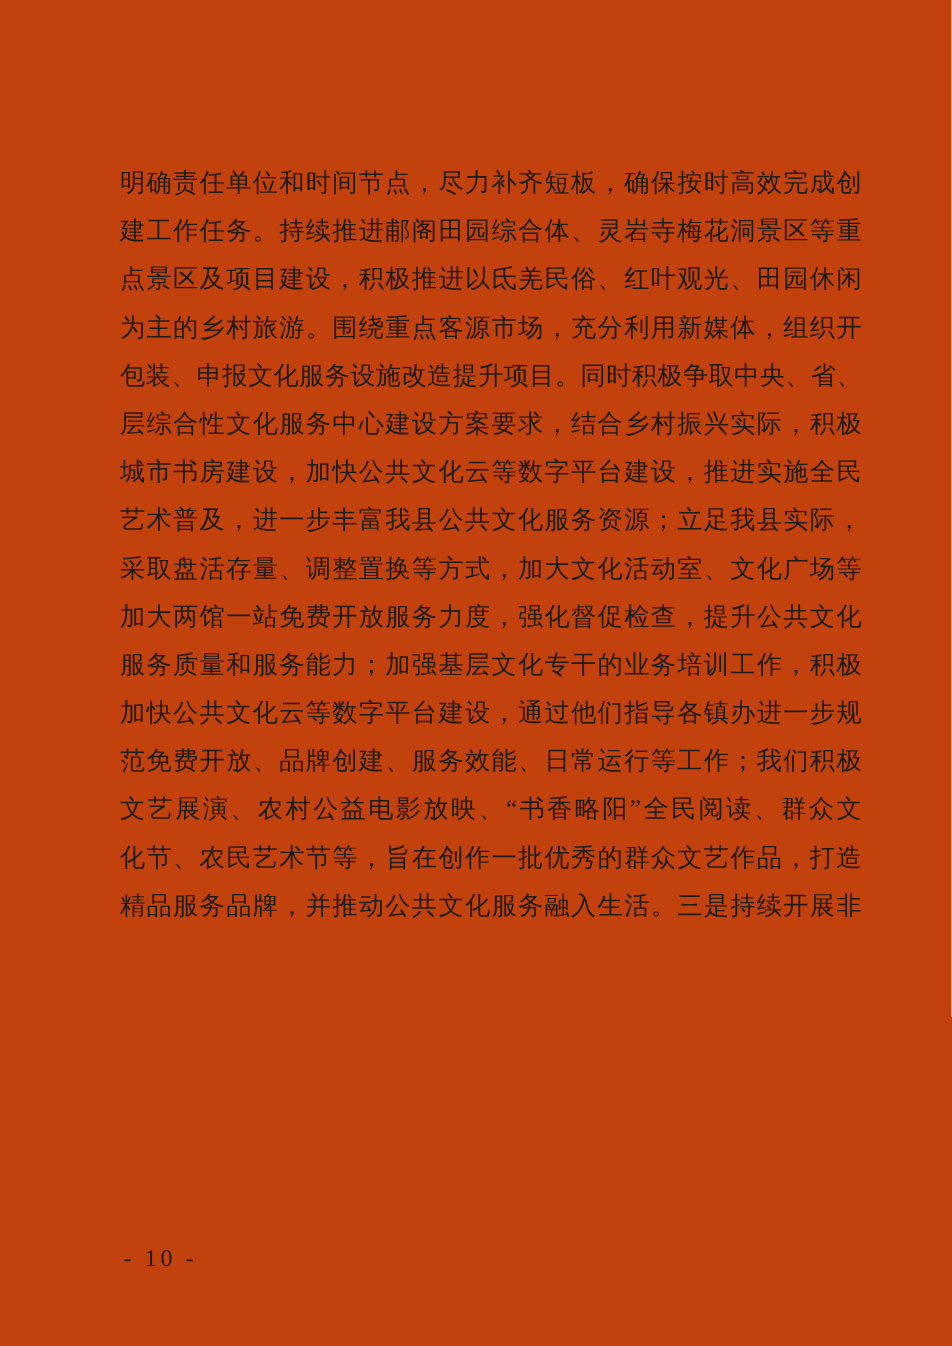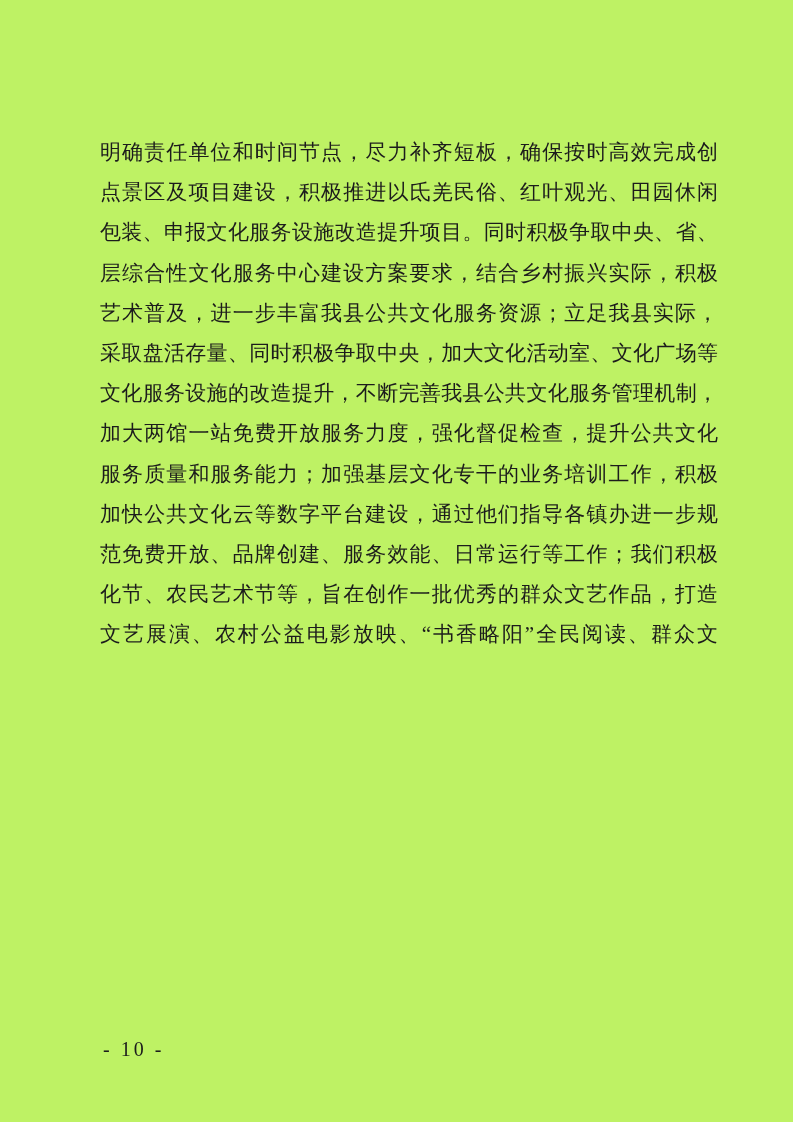--- a/index.html
+++ b/index.html
@@ -4,21 +4,21 @@
 <style>
   html, body {
     margin: 0;
     padding: 0;
     background: #ffffff;
   }
   .page {
     position: relative;
     width: 793px;
     height: 1122px;
-    background: #bef264;
+    background: #c2410c;
     overflow: hidden;
     font-family: "Liberation Serif", "DejaVu Serif", serif;
   }
   .text-block {
     position: absolute;
     left: 100px;
     top: 132px;
     width: 618px;
   }
   .text-line {
@@ -45,27 +45,30 @@
     font-family: "Liberation Serif", "DejaVu Serif", serif;
     text-align: right;
   }
 </style>
 </head>
 <body>
 
 <div class="page">
   <div class="text-block">
     <div class="text-line">明确责任单位和时间节点，尽力补齐短板，确保按时高效完成创</div>
+    <div class="text-line">建工作任务。持续推进郙阁田园综合体、灵岩寺梅花洞景区等重</div>
     <div class="text-line">点景区及项目建设，积极推进以氐羌民俗、红叶观光、田园休闲</div>
+    <div class="text-line">为主的乡村旅游。围绕重点客源市场，充分利用新媒体，组织开</div>
     <div class="text-line">包装、申报文化服务设施改造提升项目。同时积极争取中央、省、</div>
     <div class="text-line">层综合性文化服务中心建设方案要求，结合乡村振兴实际，积极</div>
+    <div class="text-line">城市书房建设，加快公共文化云等数字平台建设，推进实施全民</div>
     <div class="text-line">艺术普及，进一步丰富我县公共文化服务资源；立足我县实际，</div>
-    <div class="text-line">采取盘活存量、同时积极争取中央，加大文化活动室、文化广场等</div>
-    <div class="text-line">文化服务设施的改造提升，不断完善我县公共文化服务管理机制，</div>
+    <div class="text-line">采取盘活存量、调整置换等方式，加大文化活动室、文化广场等</div>
     <div class="text-line">加大两馆一站免费开放服务力度，强化督促检查，提升公共文化</div>
     <div class="text-line">服务质量和服务能力；加强基层文化专干的业务培训工作，积极</div>
     <div class="text-line">加快公共文化云等数字平台建设，通过他们指导各镇办进一步规</div>
     <div class="text-line">范免费开放、品牌创建、服务效能、日常运行等工作；我们积极</div>
+    <div class="text-line">文艺展演、农村公益电影放映、“书香略阳”全民阅读、群众文</div>
     <div class="text-line">化节、农民艺术节等，旨在创作一批优秀的群众文艺作品，打造</div>
-    <div class="text-line">文艺展演、农村公益电影放映、“书香略阳”全民阅读、群众文</div>
+    <div class="text-line">精品服务品牌，并推动公共文化服务融入生活。三是持续开展非</div>
   </div>
   <div class="page-number">- 10 -</div>
 </div>
 
 </body></html>

